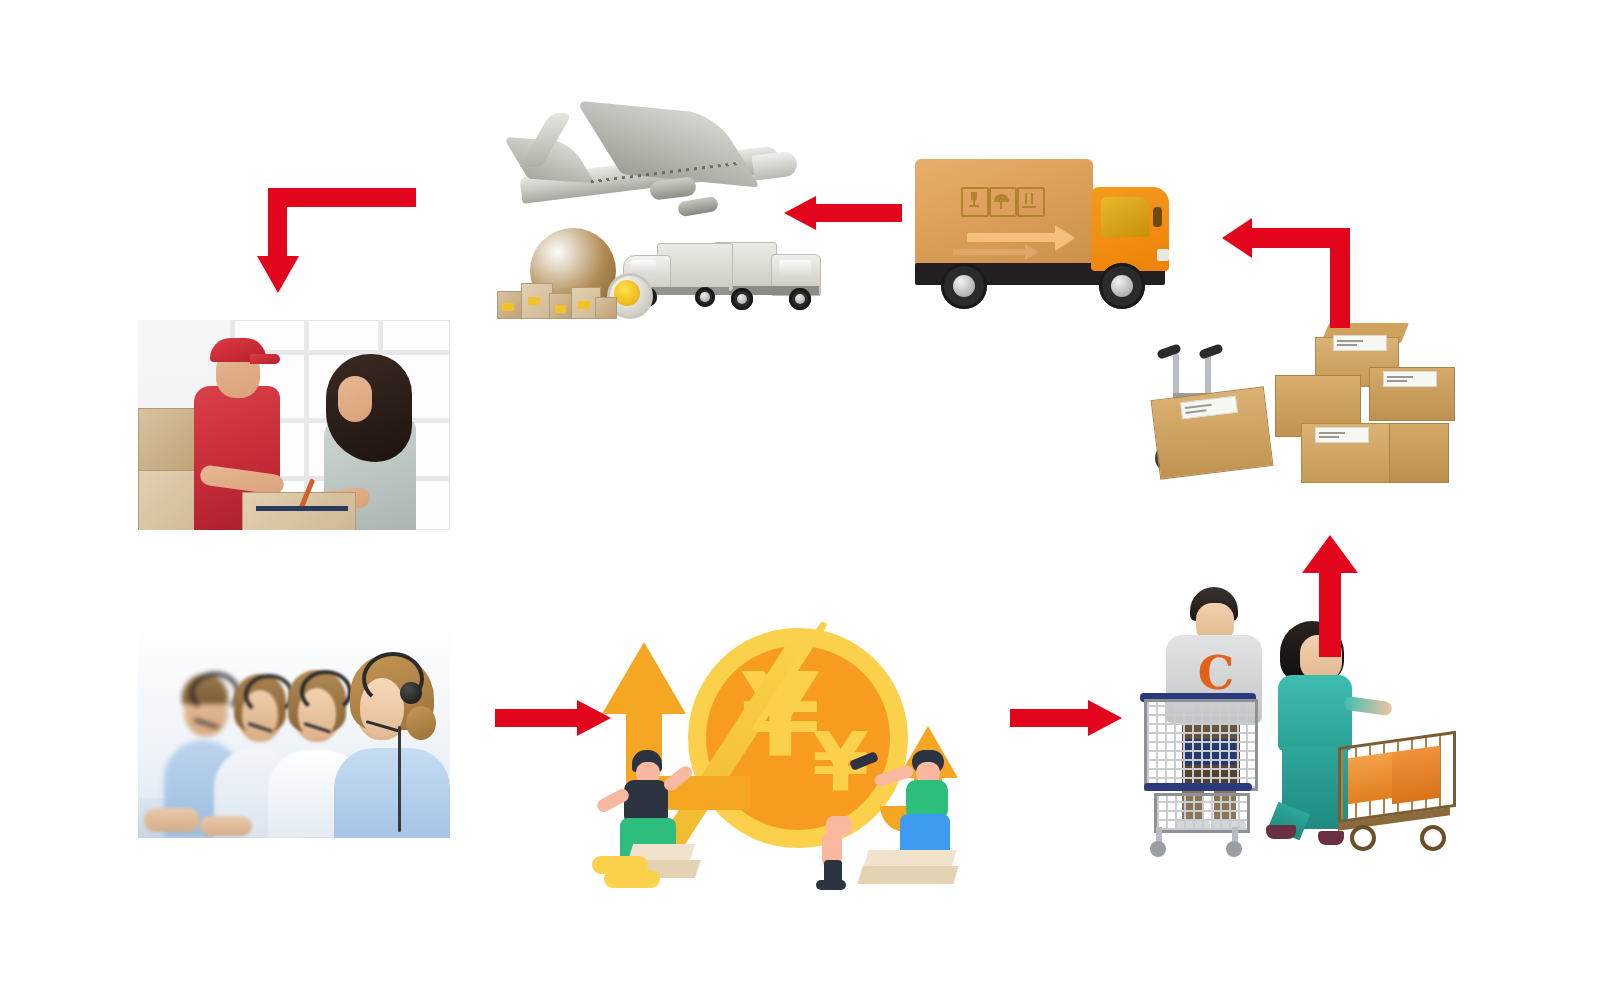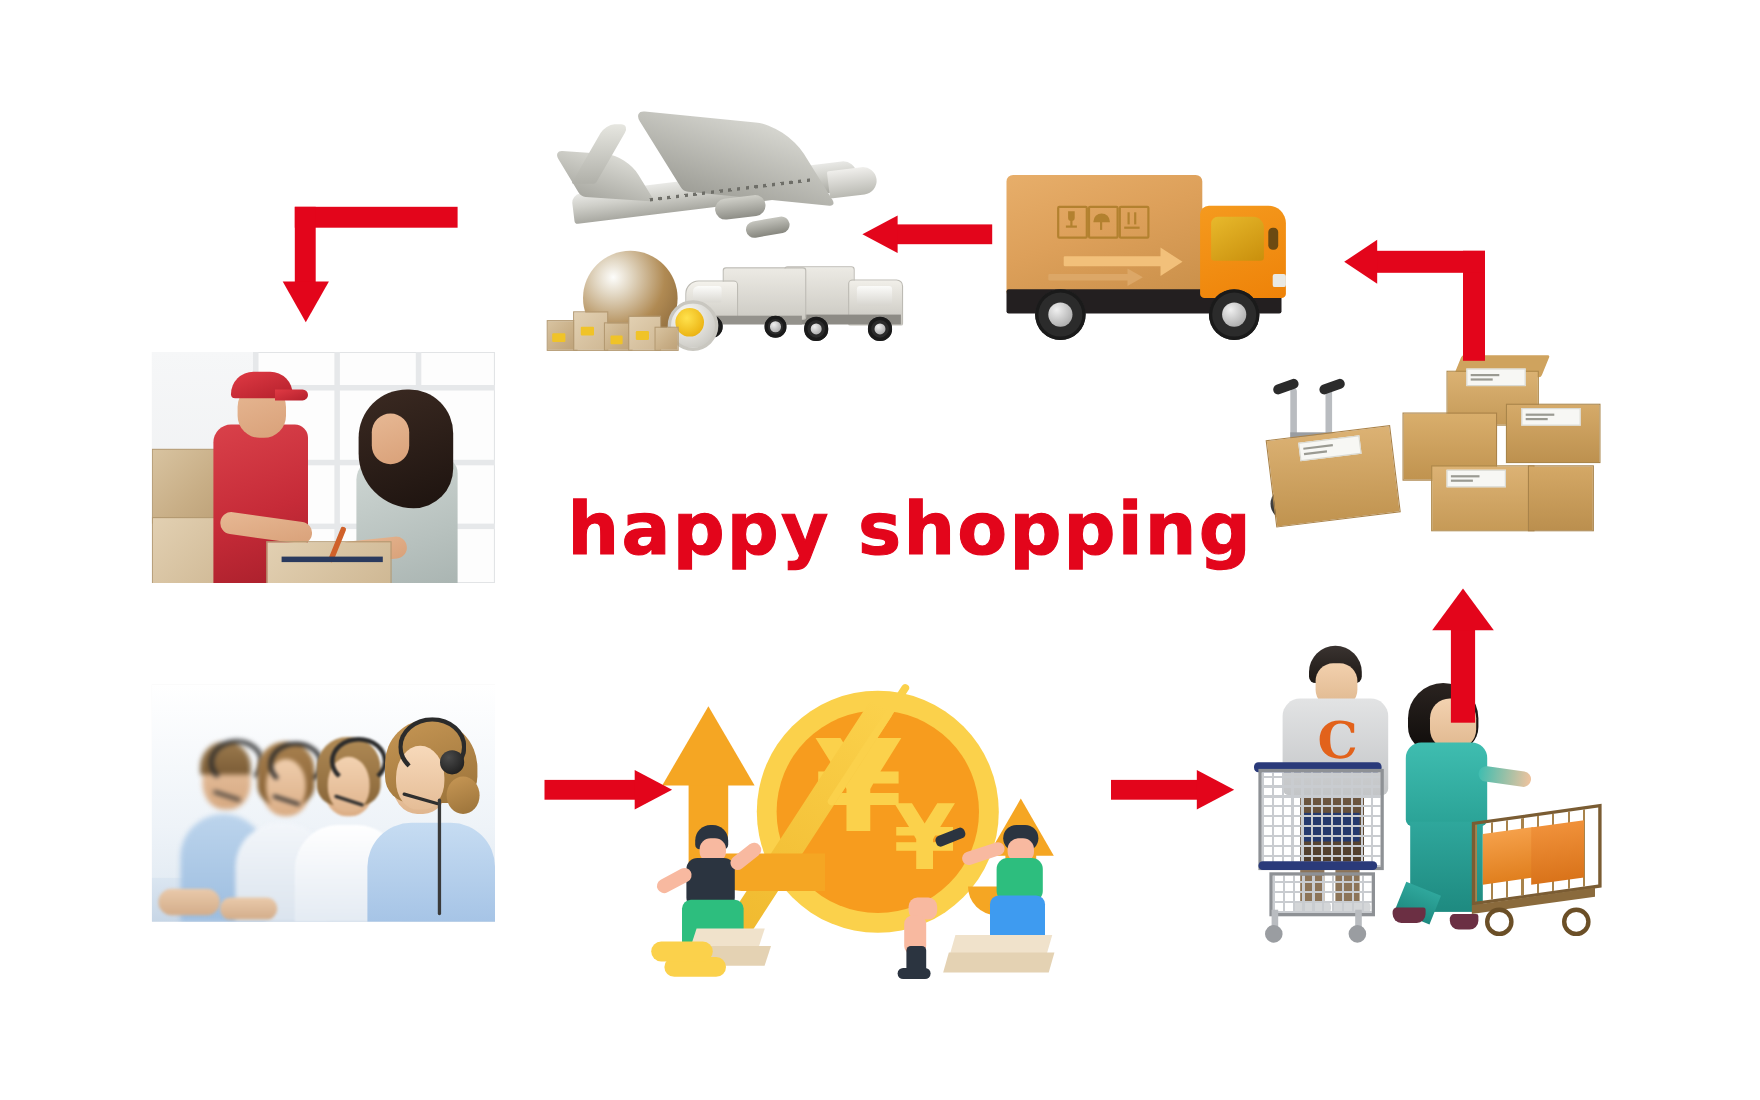--- a/index.html
+++ b/index.html
@@ -518,15 +518,14 @@
          border-left:34px solid #E3051B;"></div>
   </div>
 
   <div class="abs" style="left:1302px;top:535px;width:56px;height:122px;">
     <div class="arrow-red" style="left:17px;top:34px;width:22px;height:88px;"></div>
     <div class="arrow-head" style="left:0;top:0;
          border-left:28px solid transparent;border-right:28px solid transparent;
          border-bottom:38px solid #E3051B;"></div>
   </div>
 
-  <div id="title">happy shopping</div>
 
 </div>
 
 </body></html>

